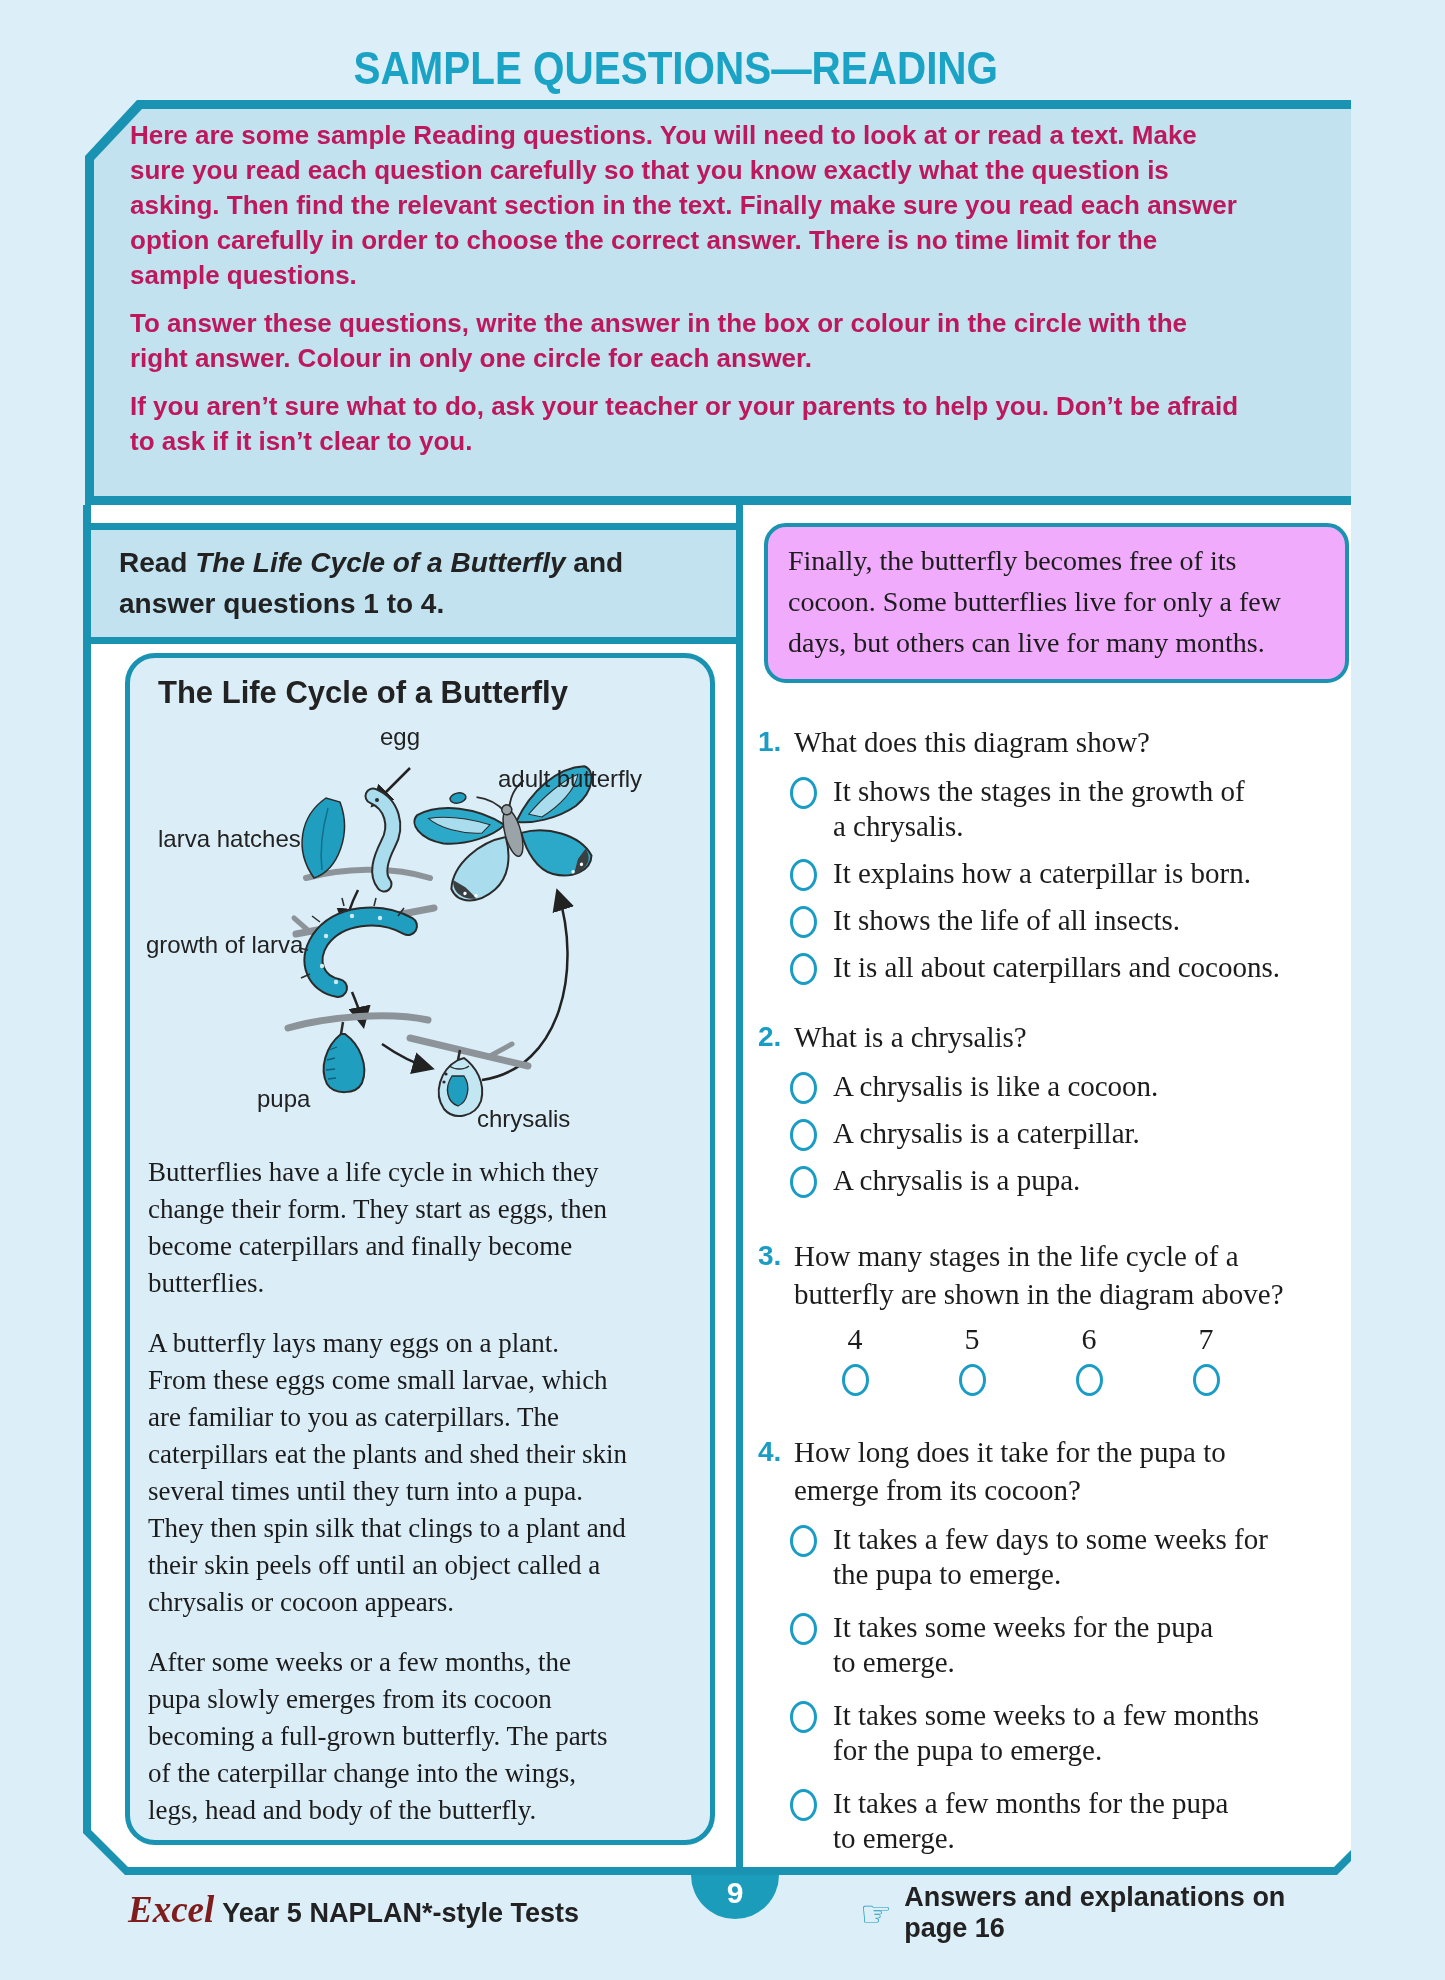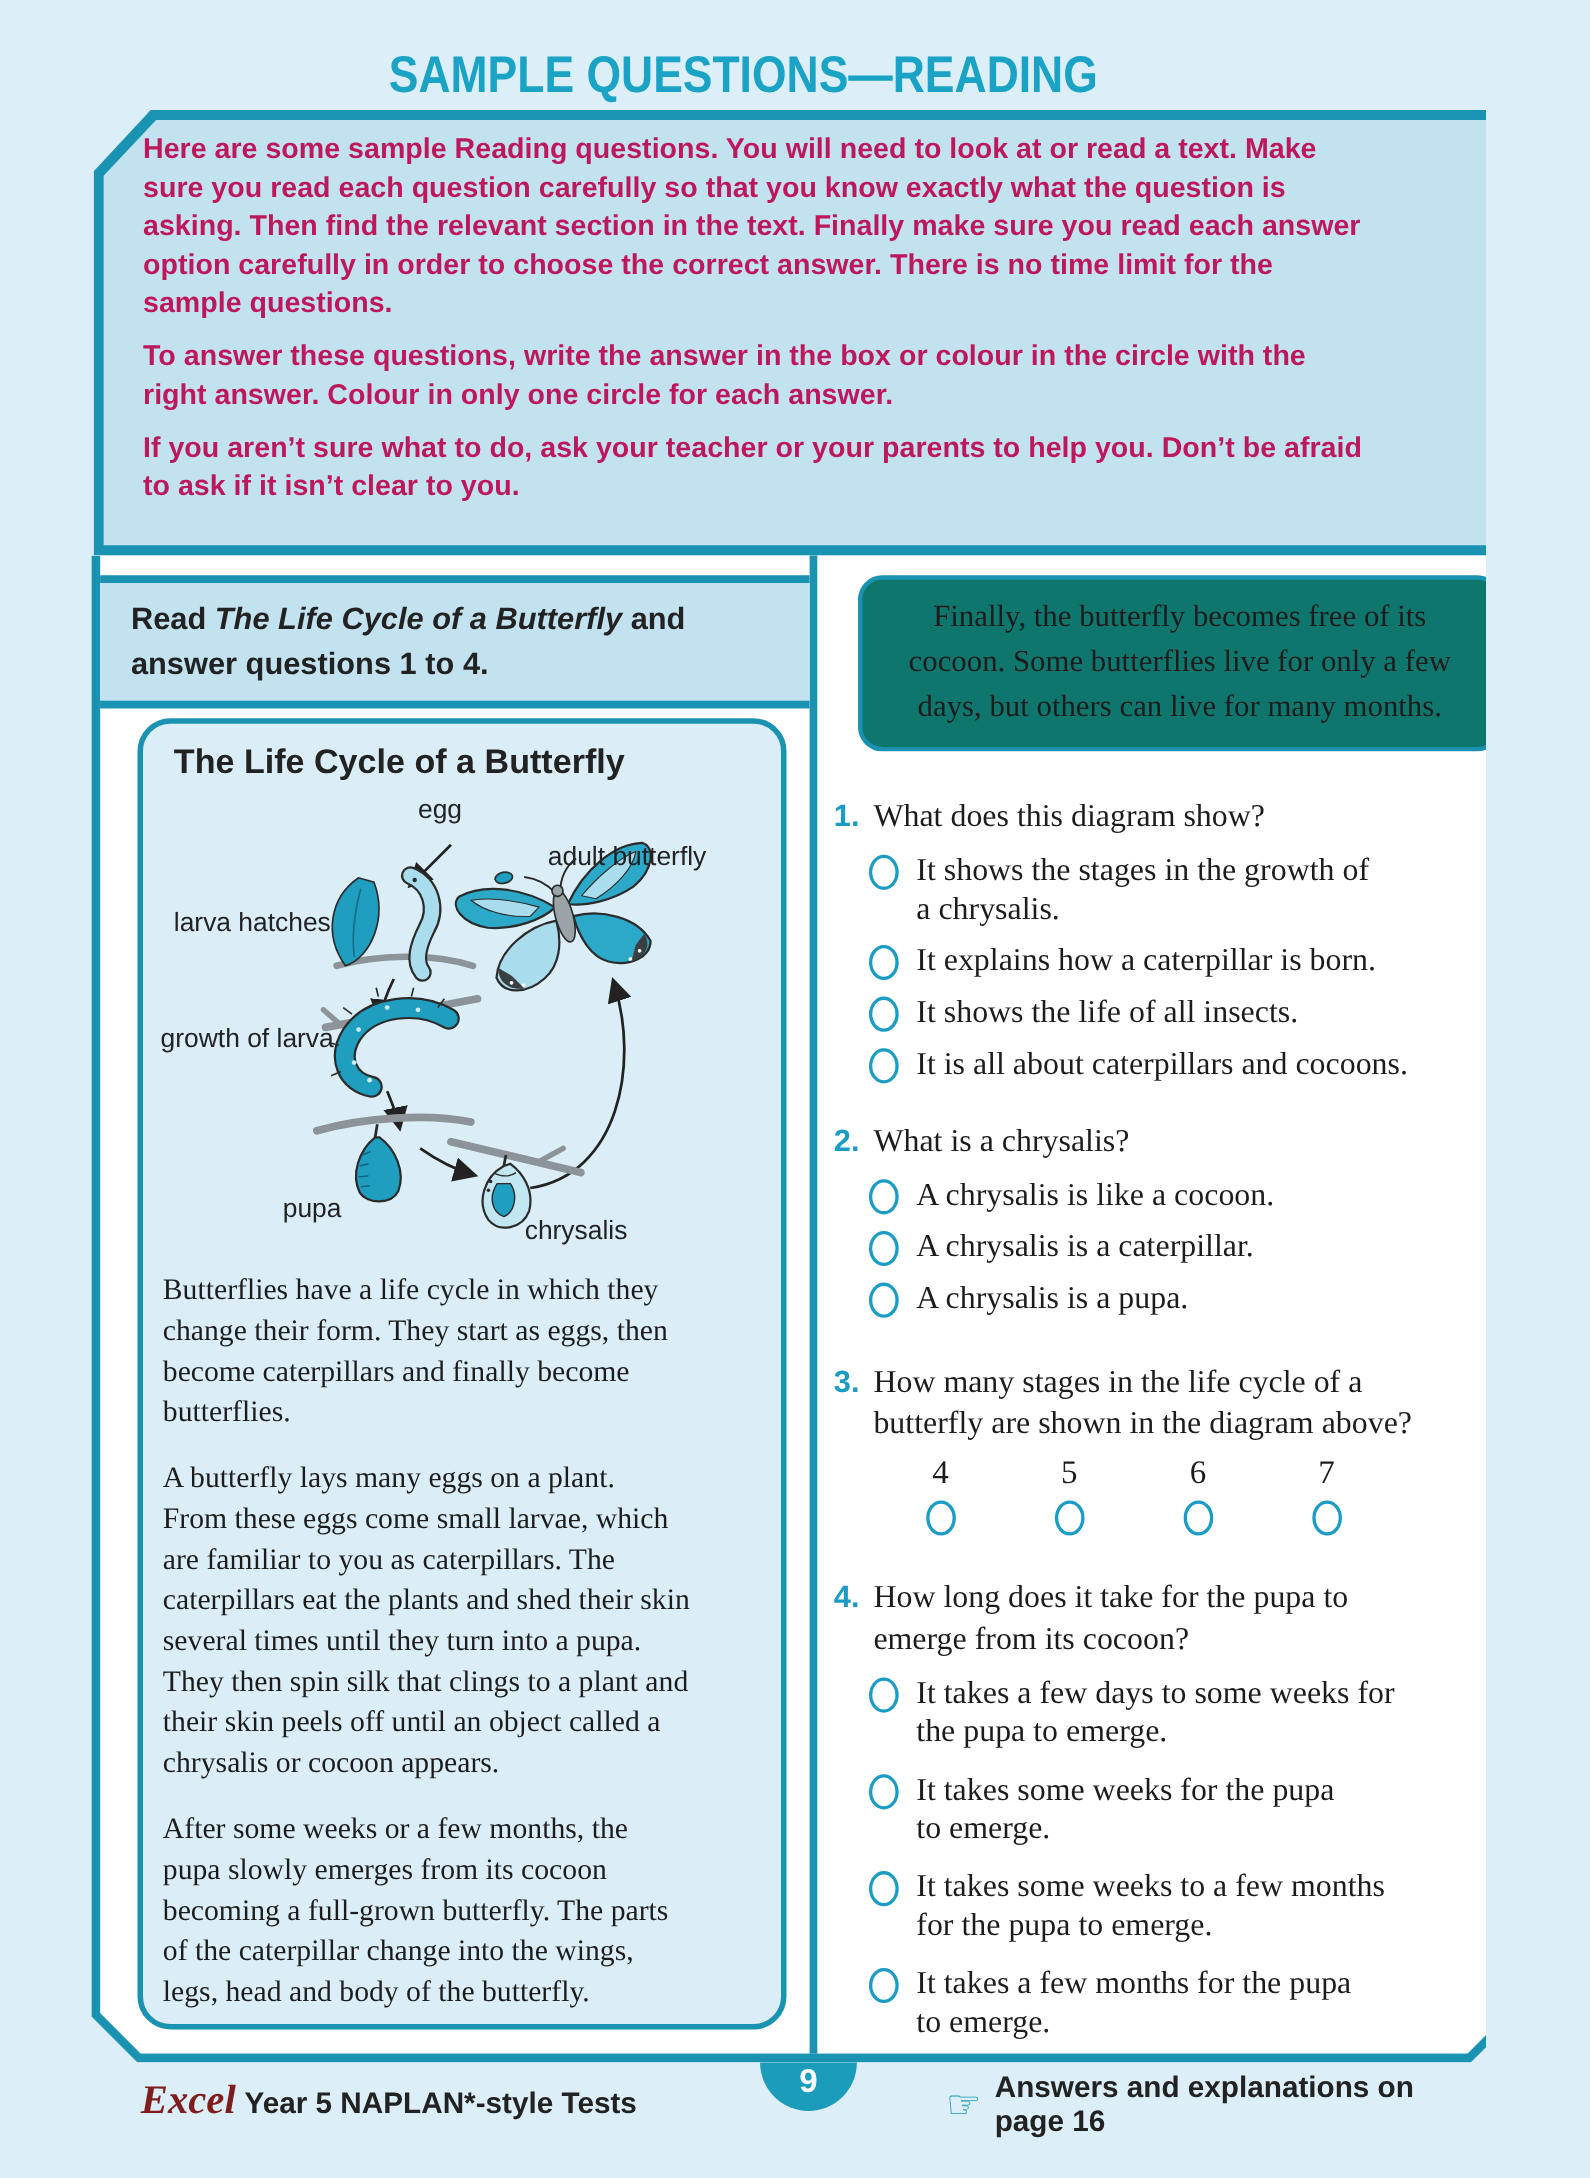--- a/index.html
+++ b/index.html
@@ -45,22 +45,22 @@
   .lbl-larva { left:28px; top:167px; }
   .lbl-growth { left:16px; top:273px; }
   .lbl-pupa { left:127px; top:427px; }
   .lbl-chrysalis { left:347px; top:447px; }
   .diagram-svg { position:absolute; left:0; top:80px; }
   .passage-text { position:absolute; left:18px; top:496px; width:560px;
     font-family:"Liberation Serif",serif; font-size:27px; line-height:37px; color:#1c1c1c; }
   .passage-text p { margin:0 0 23px; white-space:pre-line; }
 
   
-  .callout { position:absolute; left:697px; top:18px; width:585px; height:160px;
-    background:#0f766e; border:4px solid #1a93b2; border-radius:22px; box-sizing:border-box;text-align:center; }
+  .callout { position:absolute; left:681px; top:18px; width:585px; height:160px;
+    background:#f0abfc; border:4px solid #1a93b2; border-radius:22px; box-sizing:border-box; }
   .callout p { margin:13px 20px; font-family:"Liberation Serif",serif; font-size:28px;
     line-height:41px; color:#1c1c1c; white-space:pre-line; }
 
   
   .question { position:absolute; left:675px; width:600px; }
   .q-head { display:flex; }
   .q-num { width:30px; flex:none; color:#1a9cc4; font-weight:bold; font-size:28px; line-height:38px; }
   .q-text { margin-left:6px; font-family:"Liberation Serif",serif; font-size:29px; line-height:38px;
             color:#1c1c1c; white-space:pre-line; }
   .q-options { margin-top:13px; }

